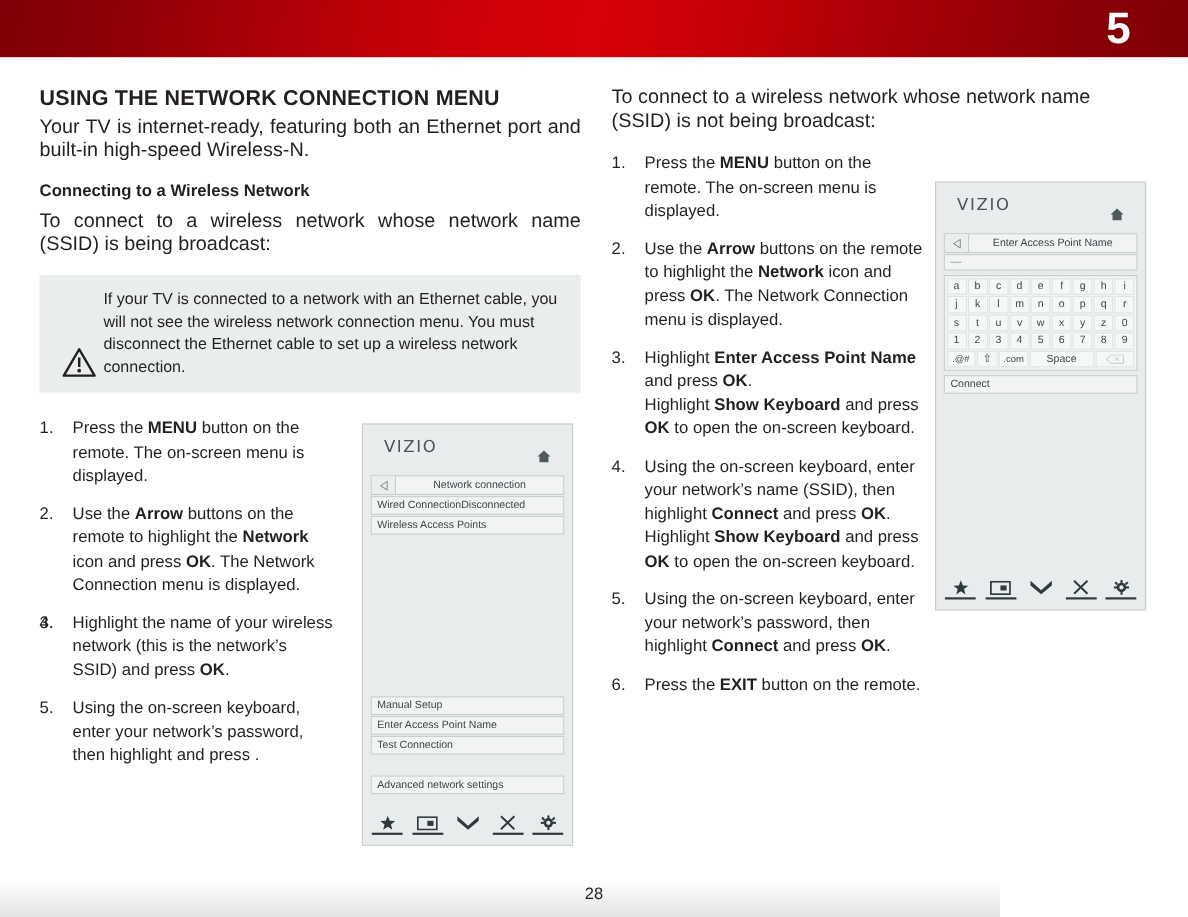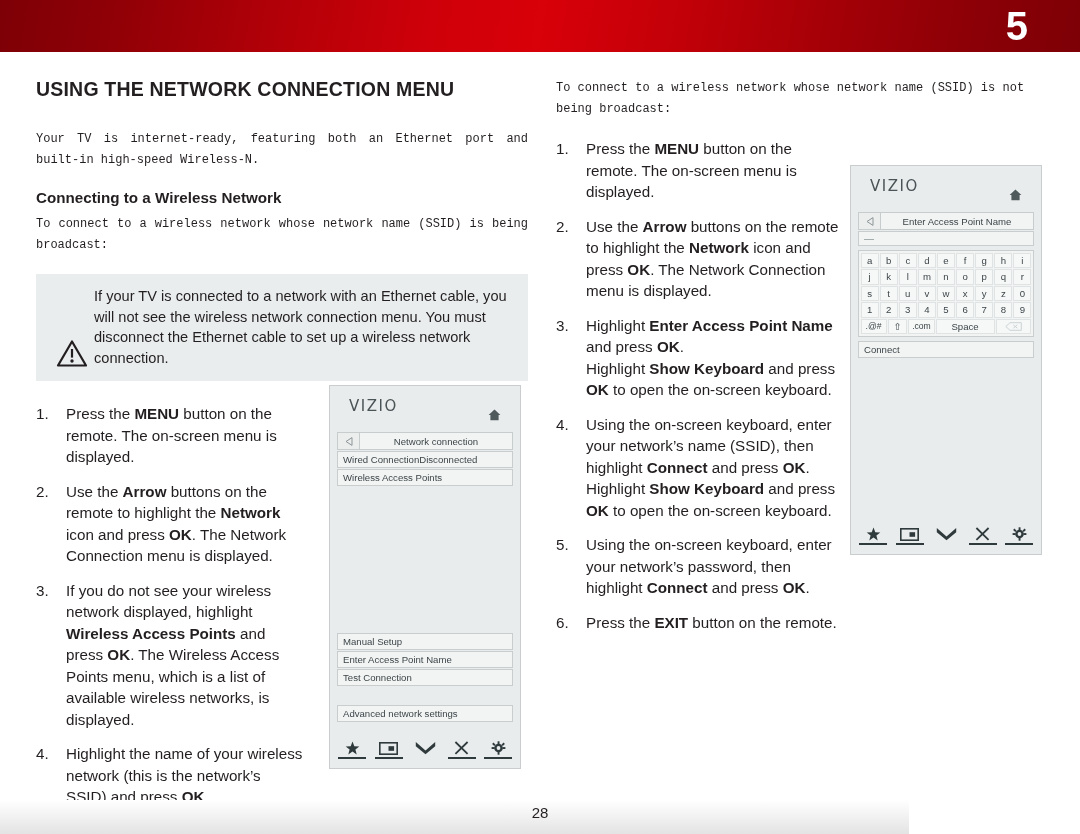--- a/index.html
+++ b/index.html
@@ -42,33 +42,32 @@
     position: absolute; left: 0; top: 4px; width: 1080px;
     text-align: center;
     font-size: 15px; color: #231f20;
   }
 
   
   .col-left  { position: absolute; left: 36px;  top: 78px; width: 492px; }
   .col-right { position: absolute; left: 556px; top: 78px; width: 492px; }
 
   h1.section-title {
-    margin: 0 0 28px 0;
+    margin: 0 0 4px 0;
     font-size: 19.5px;
     font-weight: bold;
     letter-spacing: 0.2px;
     color: #231f20;
   }
   p.body {
     margin: 0 0 18px 0;
-    font-size: 12px;
+    font-size: 18px;
     line-height: 21px;
     color: #231f20;
     text-align: justify;
-    font-family: Liberation Mono, monospace;
   }
   p.body.nojust { text-align: left; }
   h2.sub-title {
     margin: 0 0 8px 0;
     font-size: 15.2px;
     font-weight: bold;
     color: #231f20;
   }
 
   
@@ -270,21 +269,21 @@
           <rect x="14.9" y="10" width="2.2" height="8.6" fill="#231f20"></rect>
           <circle cx="16" cy="22" r="1.7" fill="#231f20"></circle>
         </svg>
       </div>
       <div class="callout-text">If your TV is connected to a network with an Ethernet cable, you will not see the wireless network connection menu. You must disconnect the Ethernet cable to set up a wireless network connection.</div>
     </div>
 
     <ol class="steps" id="left-steps">
         <li><span class="num">1.</span><span>Press the <b>MENU</b> button on the remote. The on-screen menu is displayed.</span></li>
         <li><span class="num">2.</span><span>Use the <b>Arrow</b> buttons on the remote to highlight the <b>Network</b> icon and press <b>OK</b>. The Network Connection menu is displayed.</span></li>
-        <li><span class="num">3.</span><span>If you do not see your wireless network displayed, highlight <b>Wireless Access Points</b> and press <b>OK</b>. The Wireless Access Points menu, which is a list of available wireless networks, is displayed.</span></li>
+        <li><span class="num">3.</span></li>
         <li><span class="num">4.</span><span>Highlight the name of your wireless network (this is the network’s SSID) and press <b>OK</b>.</span></li>
         <li><span class="num">5.</span><span>Using the on-screen keyboard, enter your network’s password, then highlight  and press .</span></li>
       </ol>
   </div>
 
   <div class="col-right">
     <p class="body nojust">To connect to a wireless network whose network name (SSID) is not being broadcast:</p>
     <ol class="steps" id="right-steps">
         <li><span class="num">1.</span><span>Press the <b>MENU</b> button on the remote. The on-screen menu is displayed.</span></li>
         <li><span class="num">2.</span><span>Use the <b>Arrow</b> buttons on the remote to highlight the <b>Network</b> icon and press <b>OK</b>. The Network Connection menu is displayed.</span></li>

